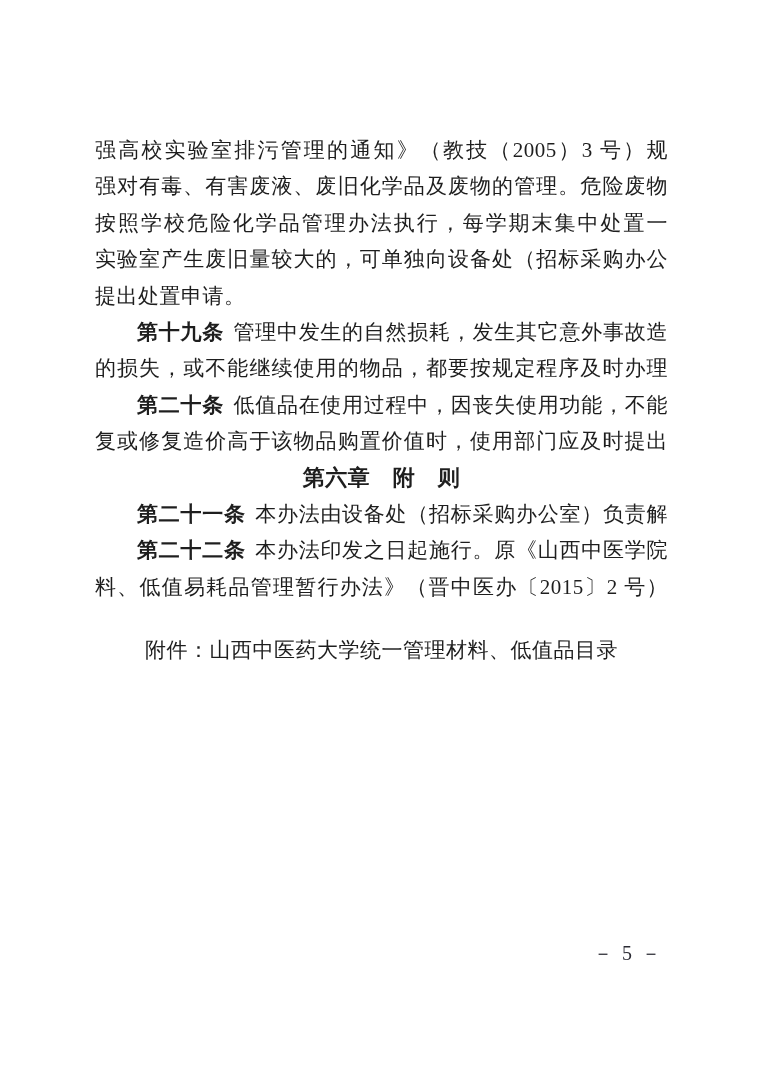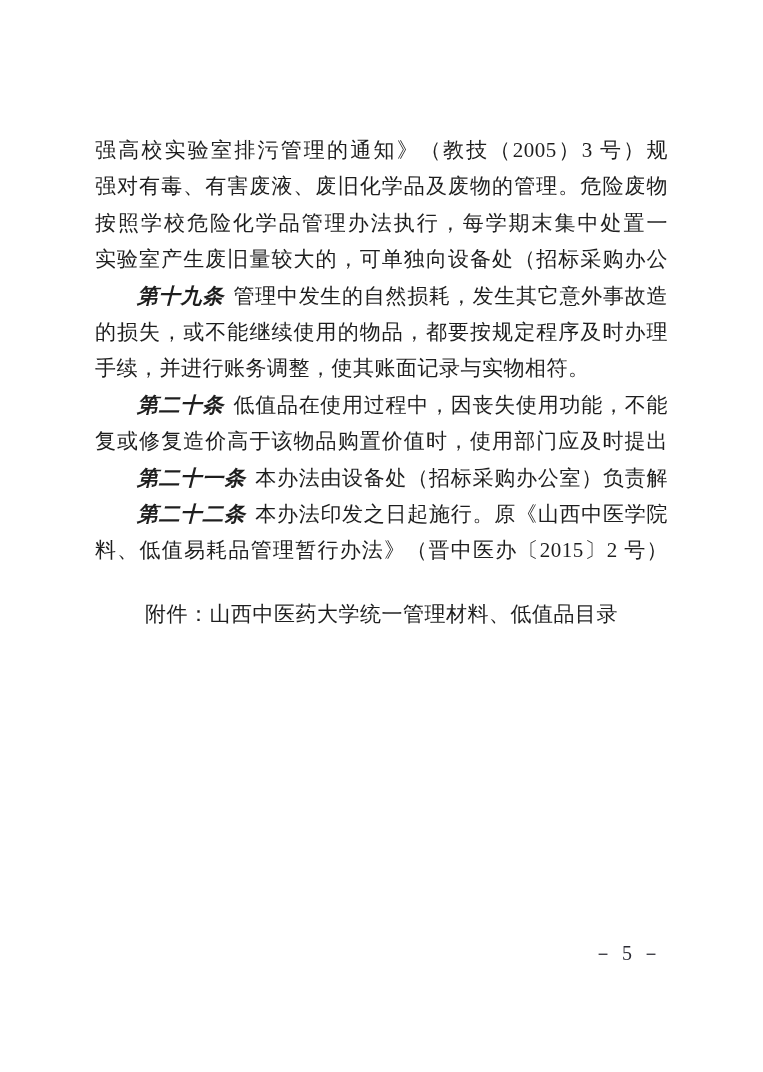--- a/index.html
+++ b/index.html
@@ -37,21 +37,20 @@
     white-space: normal;
     text-align: justify;
     text-align-last: justify;
   }
   .indent {
     text-indent: 2em;
   }
   .term {
     font-weight: bold;
     margin-right: 0.45em;
-    font-style: italic;
   }
   .heading {
     font-weight: bold;
     text-align: center;
     text-align-last: center;
     font-size: 22px;
   }
   .spacer {
     height: 27px;
   }
@@ -73,32 +72,33 @@
 </head>
 <body>
 
 <div class="page">
   <div class="content">
 
     <div class="line jl">强高校实验室排污管理的通知》（教技（2005）3 号）规定，加</div>
     <div class="line jl">强对有毒、有害废液、废旧化学品及废物的管理。危险废物处置</div>
     <div class="line jl">按照学校危险化学品管理办法执行，每学期末集中处置一次。如</div>
     <div class="line jl">实验室产生废旧量较大的，可单独向设备处（招标采购办公室）</div>
+    <div class="line">提出处置申请。</div>
 
     <div class="line jl indent">
       <span class="term">第十九条</span><span>管理中发生的自然损耗，发生其它意外事故造成</span>
     </div>
     <div class="line jl">的损失，或不能继续使用的物品，都要按规定程序及时办理冲减</div>
-    <div class="line">手续，并进行账务调整，使其账面记录与实物相符。</div>
 
     <div class="line jl indent">
       <span class="term">第二十条</span><span>低值品在使用过程中，因丧失使用功能，不能修</span>
     </div>
     <div class="line jl">复或修复造价高于该物品购置价值时，使用部门应及时提出报废</div>
 
+    <div class="line heading">第六章　附　则</div>
 
     <div class="line jl indent">
       <span class="term">第二十一条</span><span>本办法由设备处（招标采购办公室）负责解释。</span>
     </div>
 
     <div class="line jl indent">
       <span class="term">第二十二条</span><span>本办法印发之日起施行。原《山西中医学院材</span>
     </div>
     <div class="line jl">料、低值易耗品管理暂行办法》（晋中医办〔2015〕2 号）同时</div>
 

